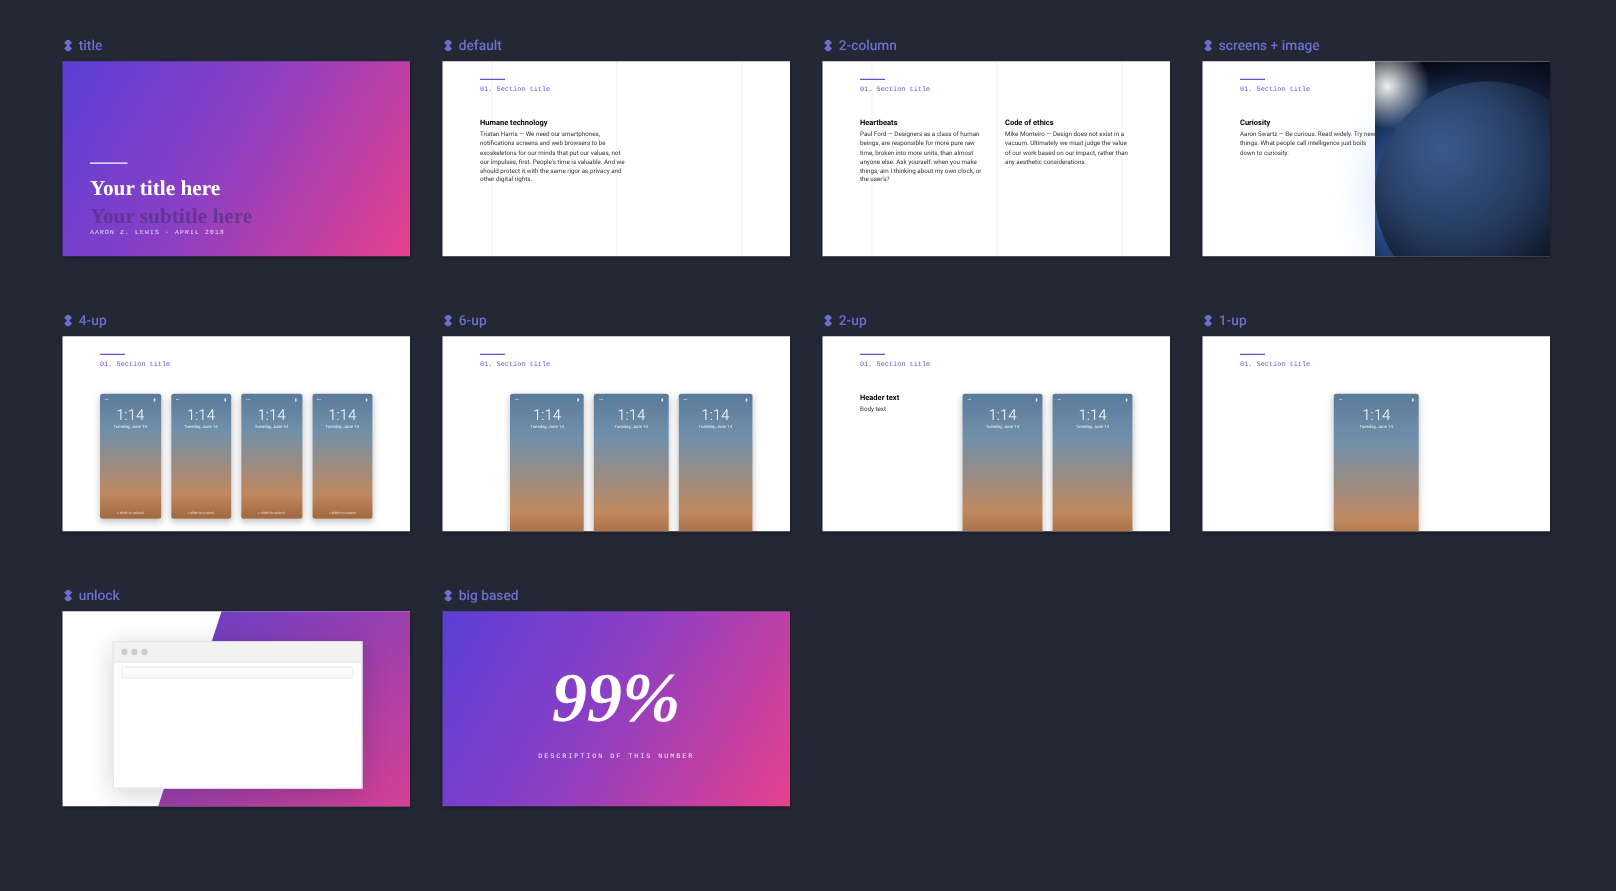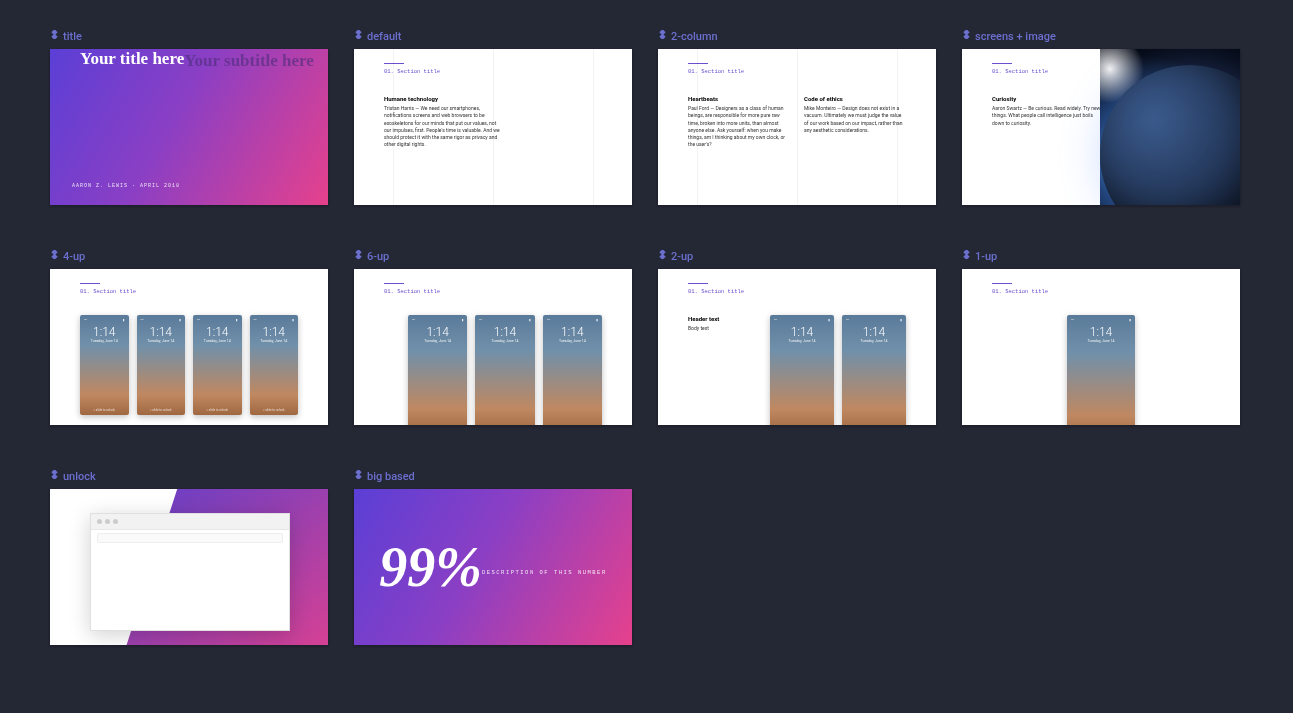--- a/index.html
+++ b/index.html
@@ -12,38 +12,39 @@
     overflow: hidden;
   }
   .grid {
     display: grid;
     grid-template-columns: repeat(4, 278px);
     grid-template-rows: repeat(3, auto);
     gap: 45px 26px;
   }
   .template-slot { display: flex; flex-direction: column; }
   .label {
-    display: flex; align-items: flex-start; gap: 4px;
+    display: flex; align-items: center; gap: 4px;
     color: #6b6fce; font-size: 11px; font-weight: 500;
     margin-bottom: 6px;
   }
   .diamond-icon { width: 9px; height: 9px; display: inline-block; }
   .diamond-icon svg { display:block; }
   .slide {
     width: 278px; height: 156px;
     background: #fff;
     position: relative;
     overflow: hidden;
     box-shadow: 0 1px 3px rgba(0,0,0,0.3);
   }
   
   .slide-title {
     background: linear-gradient(120deg, #5b3fd6 0%, #8b3fc4 45%, #e6418c 100%);
     color: #fff;
-    display: flex; justify-content: flex-start;
+    padding: 22px;
+    display: flex; flex-direction: column; justify-content: flex-end;
   }
   .slide-title .rule { width: 30px; border-top: 1.5px solid #fff; margin-bottom: 10px; margin-top: -10px; }
   .slide-title .t1 { font-family: Georgia, 'Times New Roman', serif; font-weight: 700; font-size: 17px; color: #fff; }
   .slide-title .t2 { font-family: Georgia, 'Times New Roman', serif; font-weight: 700; font-size: 17px; color: rgba(75,45,120,0.6); margin-top: 2px; }
   .slide-title .byline { position:absolute; bottom: 16px; left: 22px; font-size: 5px; letter-spacing: 1px; font-family: 'Courier New', monospace; color: rgba(255,255,255,0.85); }
 
   
   .white-slide { padding: 14px 30px; position: relative; }
   .section-eyebrow { border-top: 1.5px solid #6b4fd0; width: 20px; margin-bottom: 4px; }
   .section-eyebrow-txt { font-family: 'Courier New', monospace; font-size: 5.5px; color: #6b4fd0; margin-bottom: 20px; }
@@ -132,21 +133,21 @@
     position:absolute; left:40px; top:24px; width:200px; height:118px;
     background:#fff; border:1px solid #e0e0e0; box-shadow: 0 4px 20px rgba(0,0,0,0.18);
   }
   .browser-win .chrome { height:16px; background:#f2f2f2; border-bottom:1px solid #e6e6e6; display:flex; align-items:center; padding-left:6px; gap:3px;}
   .browser-win .chrome .dot{ width:5px;height:5px;border-radius:50%; background:#ccc;}
   .browser-win .urlbar { height:10px; margin:3px 6px; background:#fafafa; border:1px solid #eee; border-radius:2px;}
 
   
   .slide-bignum {
     background: linear-gradient(120deg, #5b3fd6 0%, #8b3fc4 45%, #e6418c 100%);
-    color:#fff; display:flex; align-items:center; justify-content:center;
+    color:#fff; display:flex; flex-direction:column; align-items:center; justify-content:center;
   }
   .slide-bignum .num { font-family: Georgia, 'Times New Roman', serif; font-size: 56px; font-weight:700; font-style: italic; position:relative;}
   .slide-bignum .desc { font-family:'Courier New', monospace; font-size:5.5px; letter-spacing:1.5px; margin-top:10px; opacity:0.85;}
 
 </style>
 </head>
 <body>
 
 <div class="grid">
 

